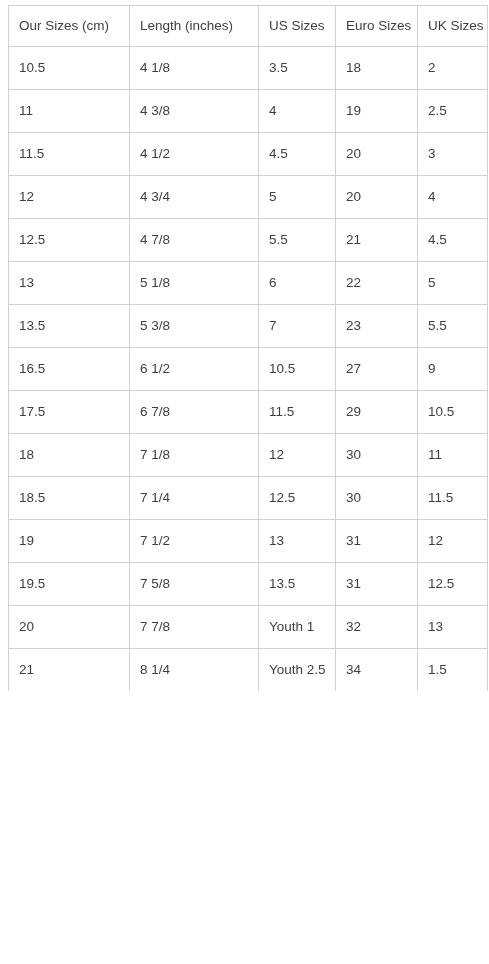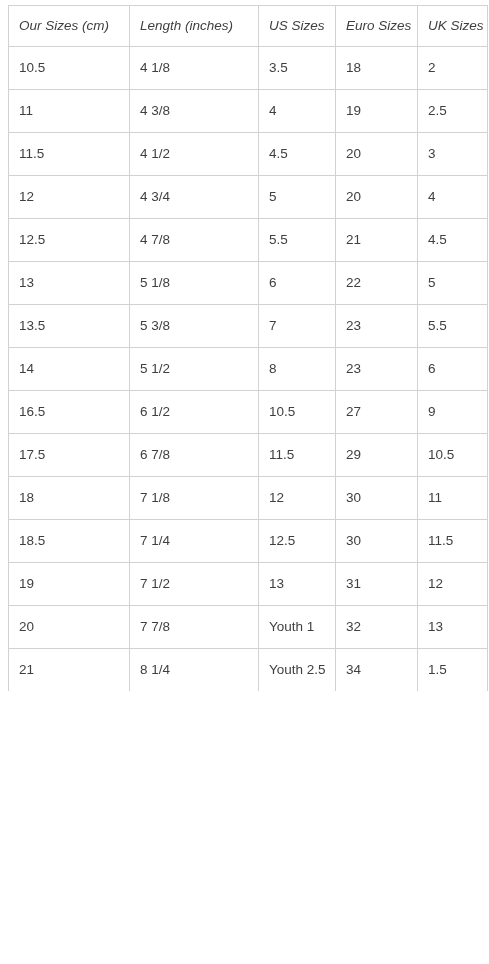--- a/index.html
+++ b/index.html
@@ -40,21 +40,20 @@
     text-align: left;
     font-weight: normal;
     white-space: nowrap;
     overflow: hidden;
     vertical-align: middle;
   }
   table.size-table thead th {
     height: 40px;
     line-height: 40px;
     border-top: 1px solid #d2d2d2;
-    font-style: italic;
   }
   table.size-table thead th:first-child,
   table.size-table tbody td:first-child {
     border-left: 1px solid #d2d2d2;
   }
   table.size-table tbody tr:last-child td {
     border-bottom: none;
   }
 </style>
 </head>
@@ -122,27 +121,20 @@
           <td>5</td>
         </tr>
         <tr>
           <td>13.5</td>
           <td>5 3/8</td>
           <td>7</td>
           <td>23</td>
           <td>5.5</td>
         </tr>
         <tr>
-          <td>14</td>
-          <td>5 1/2</td>
-          <td>8</td>
-          <td>23</td>
-          <td>6</td>
-        </tr>
-        <tr>
           <td>16.5</td>
           <td>6 1/2</td>
           <td>10.5</td>
           <td>27</td>
           <td>9</td>
         </tr>
         <tr>
           <td>17.5</td>
           <td>6 7/8</td>
           <td>11.5</td>
@@ -164,20 +156,27 @@
           <td>11.5</td>
         </tr>
         <tr>
           <td>19</td>
           <td>7 1/2</td>
           <td>13</td>
           <td>31</td>
           <td>12</td>
         </tr>
         <tr>
+          <td>19.5</td>
+          <td>7 5/8</td>
+          <td>13.5</td>
+          <td>31</td>
+          <td>12.5</td>
+        </tr>
+        <tr>
           <td>20</td>
           <td>7 7/8</td>
           <td>Youth 1</td>
           <td>32</td>
           <td>13</td>
         </tr>
         <tr>
           <td>21</td>
           <td>8 1/4</td>
           <td>Youth 2.5</td>

